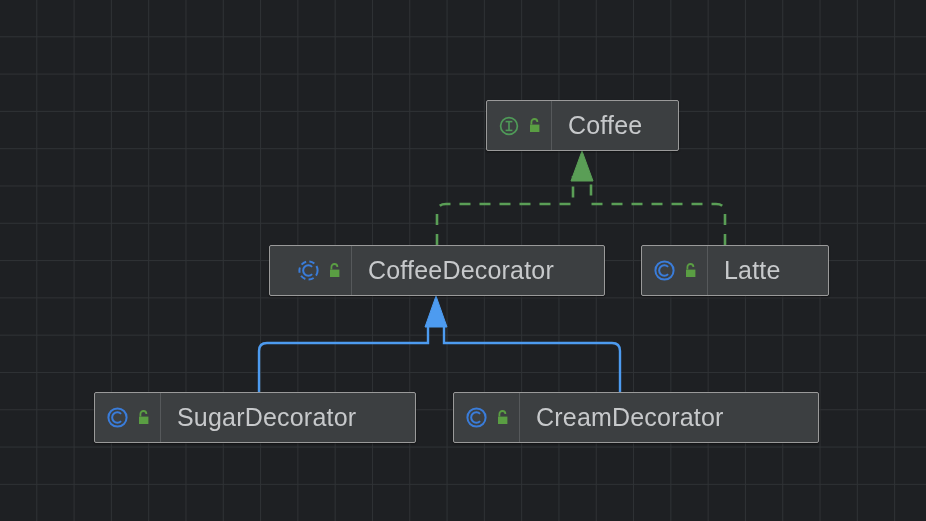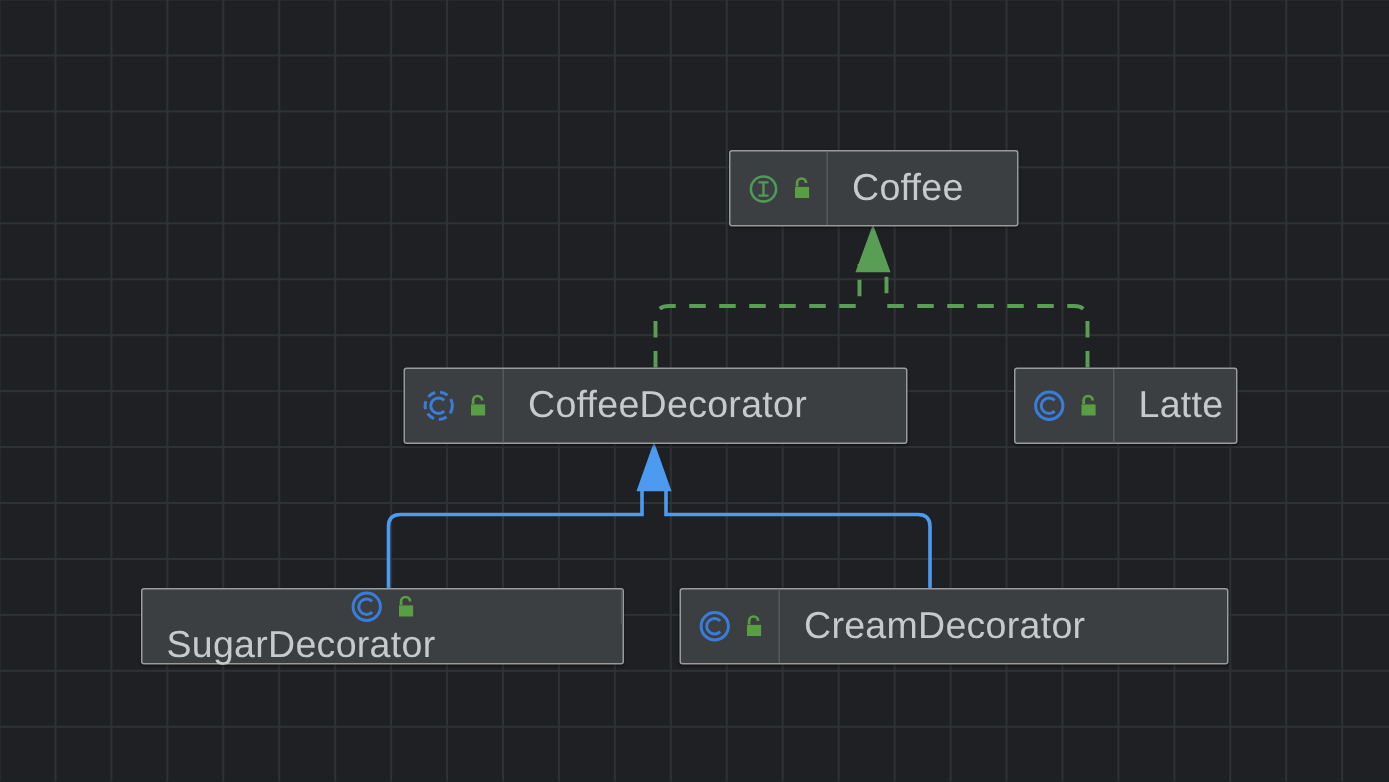--- a/index.html
+++ b/index.html
@@ -98,49 +98,49 @@
         <line x1="7.6" y1="15.4" x2="14.4" y2="15.4" stroke="#4f9a58" stroke-width="1.6"></line>
       </svg>
       <svg class="lock-icon" width="15" height="18" viewBox="0 0 15 18">
         <path d="M4.4 7.4 V5.0 A3.0 3.0 0 0 1 10.4 5.0" fill="none" stroke="#5a9e43" stroke-width="1.8"></path>
         <rect x="3.0" y="7.6" width="9.4" height="7.4" fill="#5a9e43"></rect>
       </svg>
     </div>
     <div class="title">Coffee</div>
   </div>
 
-  <div class="node" id="node-coffee-decorator" style="left:269px; top:245px; width:336px; height:51px;">
+  <div class="node" id="node-coffee-decorator" style="left:269px; top:245px; width:336px; height:51px;padding-left:16px;">
     <div class="gutter">
       <svg class="kind-icon" width="23" height="23" viewBox="0 0 23 23">
         <circle cx="11.5" cy="11.5" r="9.1" fill="none" stroke="#3a7cd9" stroke-width="2" stroke-dasharray="5.4 3.3"></circle>
         <path d="M15.1 7.9 A5.2 5.2 0 1 0 15.1 15.1" fill="none" stroke="#3a7cd9" stroke-width="2"></path>
       </svg>
       <svg class="lock-icon" width="15" height="18" viewBox="0 0 15 18">
         <path d="M4.4 7.4 V5.0 A3.0 3.0 0 0 1 10.4 5.0" fill="none" stroke="#5a9e43" stroke-width="1.8"></path>
         <rect x="3.0" y="7.6" width="9.4" height="7.4" fill="#5a9e43"></rect>
       </svg>
     </div>
     <div class="title">CoffeeDecorator</div>
   </div>
 
-  <div class="node" id="node-latte" style="left:641px; top:245px; width:149px; height:51px;margin-left:35px;">
+  <div class="node" id="node-latte" style="left:641px; top:245px; width:188px; height:51px;">
     <div class="gutter">
       <svg class="kind-icon" width="23" height="23" viewBox="0 0 23 23">
         <circle cx="11.5" cy="11.5" r="9.1" fill="none" stroke="#3a7cd9" stroke-width="2"></circle>
         <path d="M15.1 7.9 A5.2 5.2 0 1 0 15.1 15.1" fill="none" stroke="#3a7cd9" stroke-width="2"></path>
       </svg>
       <svg class="lock-icon" width="15" height="18" viewBox="0 0 15 18">
         <path d="M4.4 7.4 V5.0 A3.0 3.0 0 0 1 10.4 5.0" fill="none" stroke="#5a9e43" stroke-width="1.8"></path>
         <rect x="3.0" y="7.6" width="9.4" height="7.4" fill="#5a9e43"></rect>
       </svg>
     </div>
     <div class="title">Latte</div>
   </div>
 
-  <div class="node" id="node-sugar-decorator" style="left:94px; top:392px; width:322px; height:51px;flex-direction:column;">
+  <div class="node" id="node-sugar-decorator" style="left:94px; top:392px; width:322px; height:51px;">
     <div class="gutter">
       <svg class="kind-icon" width="23" height="23" viewBox="0 0 23 23">
         <circle cx="11.5" cy="11.5" r="9.1" fill="none" stroke="#3a7cd9" stroke-width="2"></circle>
         <path d="M15.1 7.9 A5.2 5.2 0 1 0 15.1 15.1" fill="none" stroke="#3a7cd9" stroke-width="2"></path>
       </svg>
       <svg class="lock-icon" width="15" height="18" viewBox="0 0 15 18">
         <path d="M4.4 7.4 V5.0 A3.0 3.0 0 0 1 10.4 5.0" fill="none" stroke="#5a9e43" stroke-width="1.8"></path>
         <rect x="3.0" y="7.6" width="9.4" height="7.4" fill="#5a9e43"></rect>
       </svg>
     </div>

